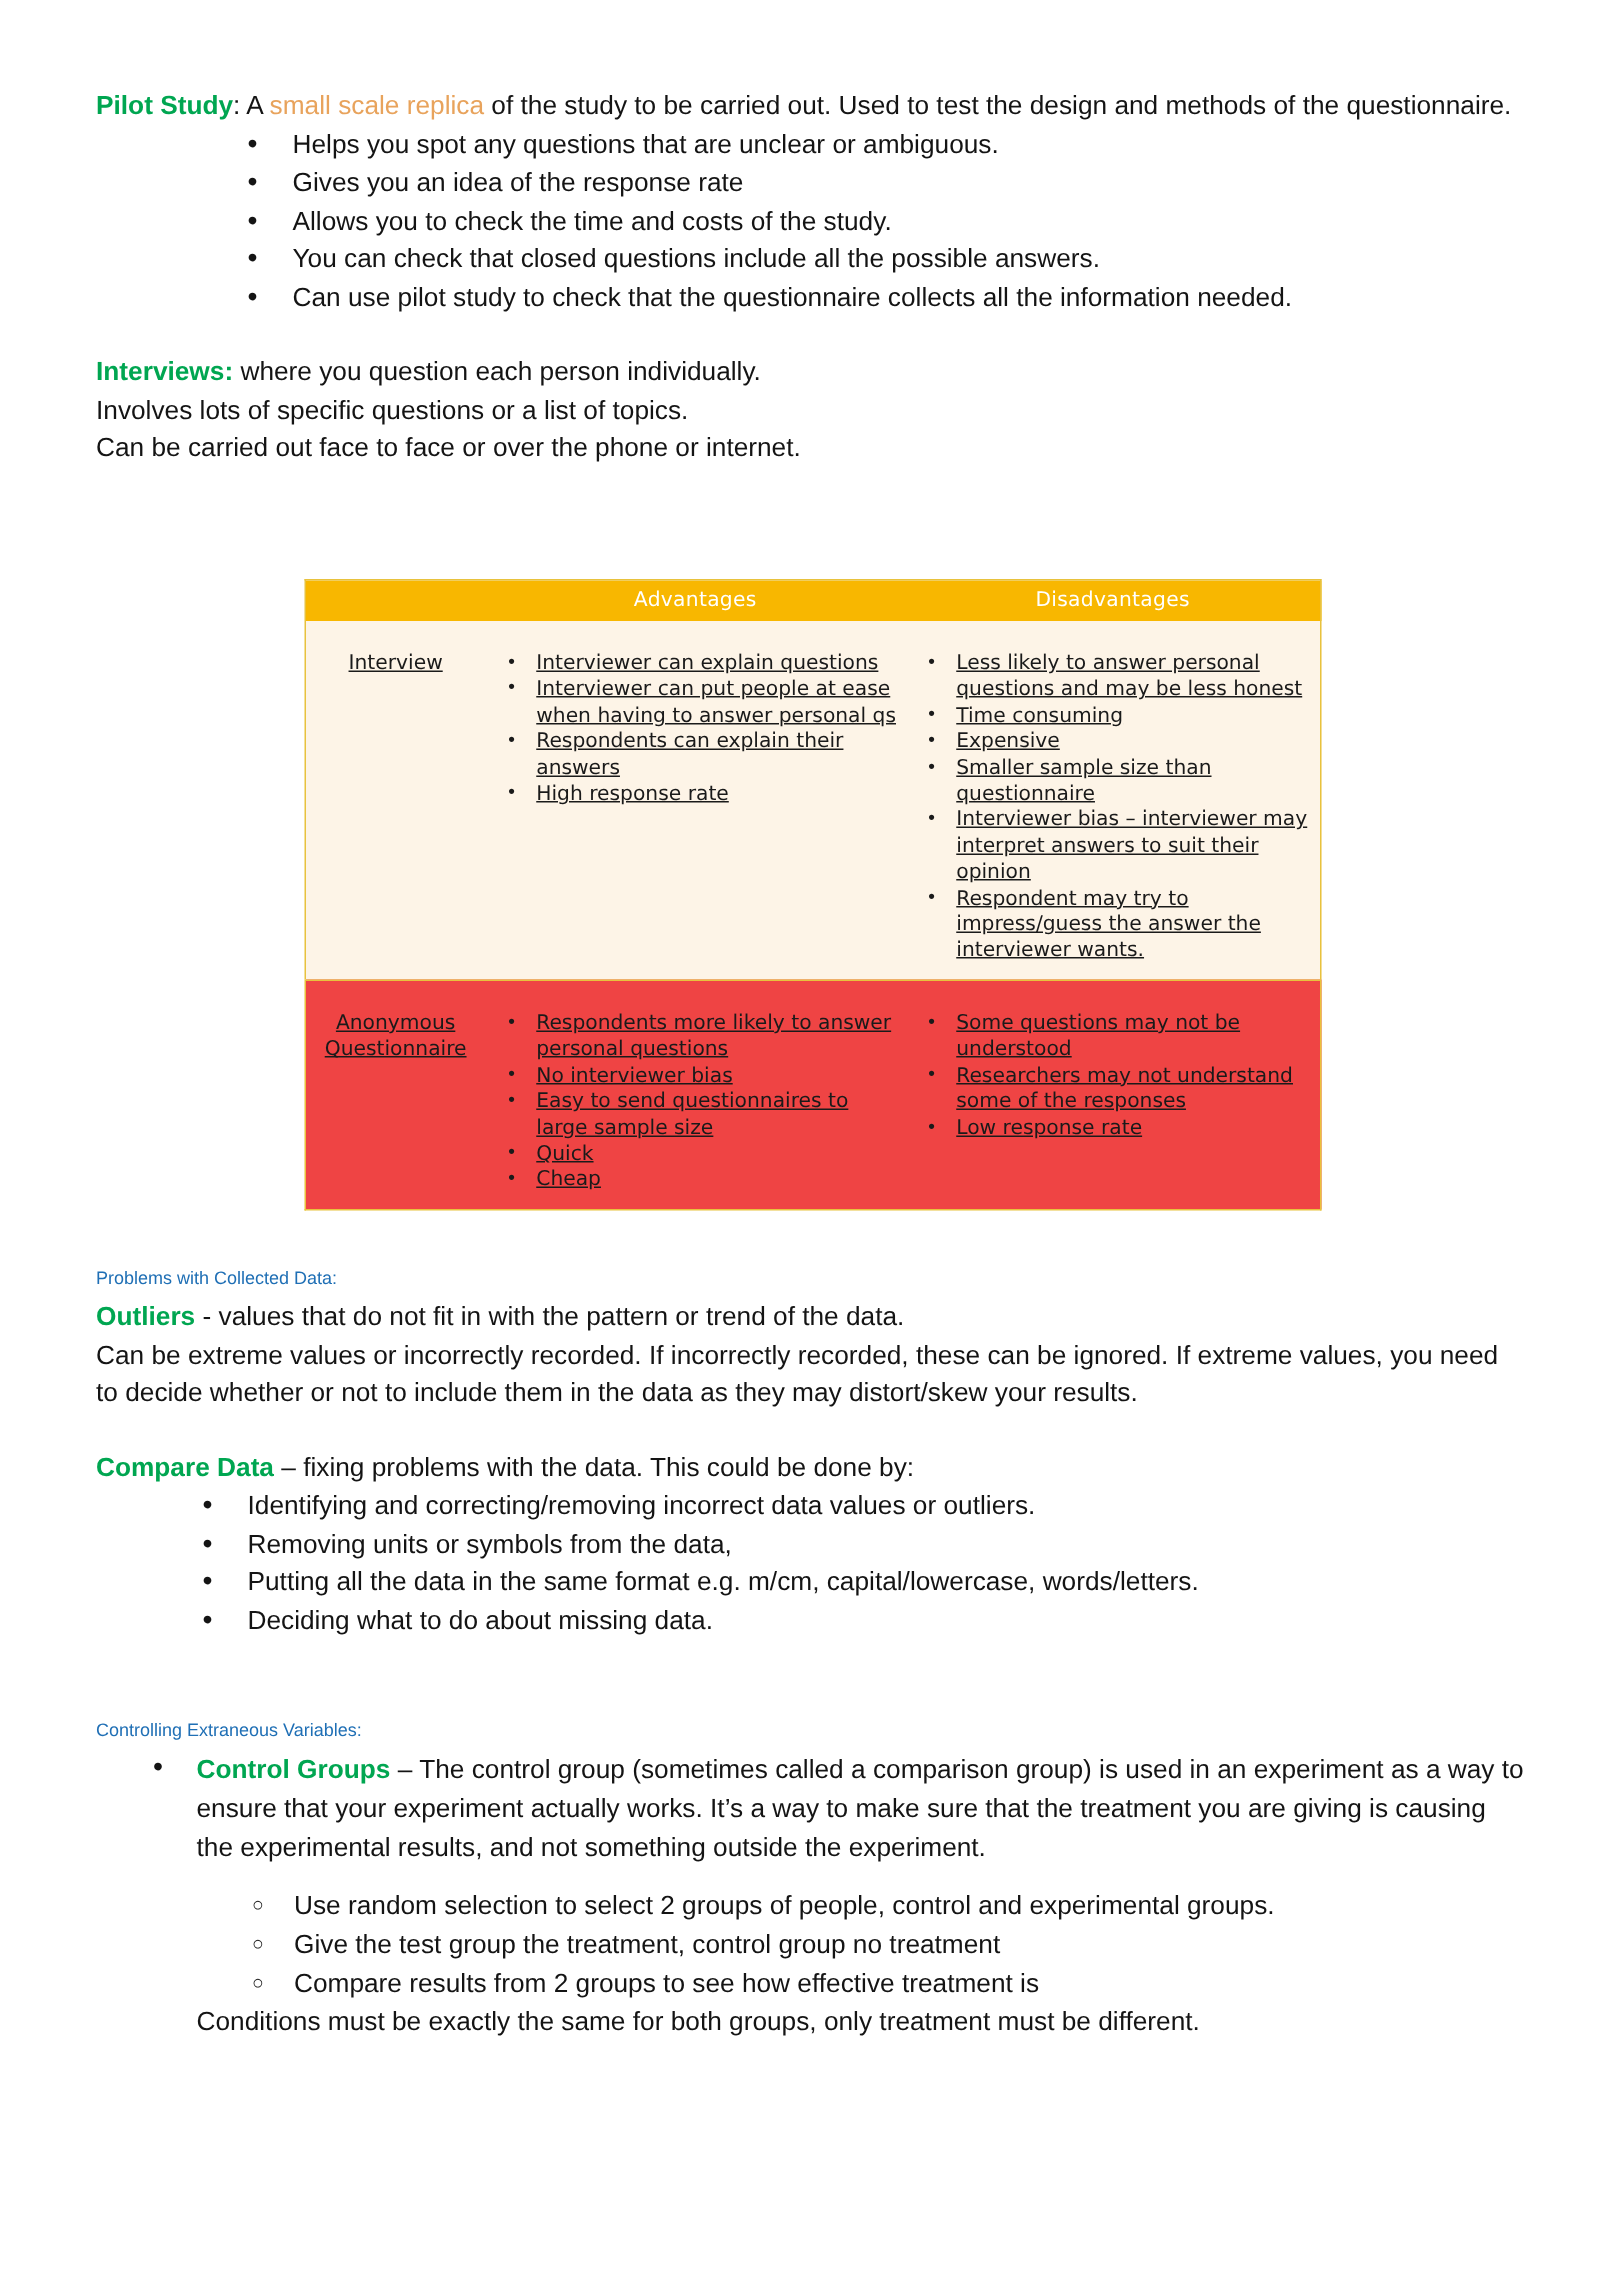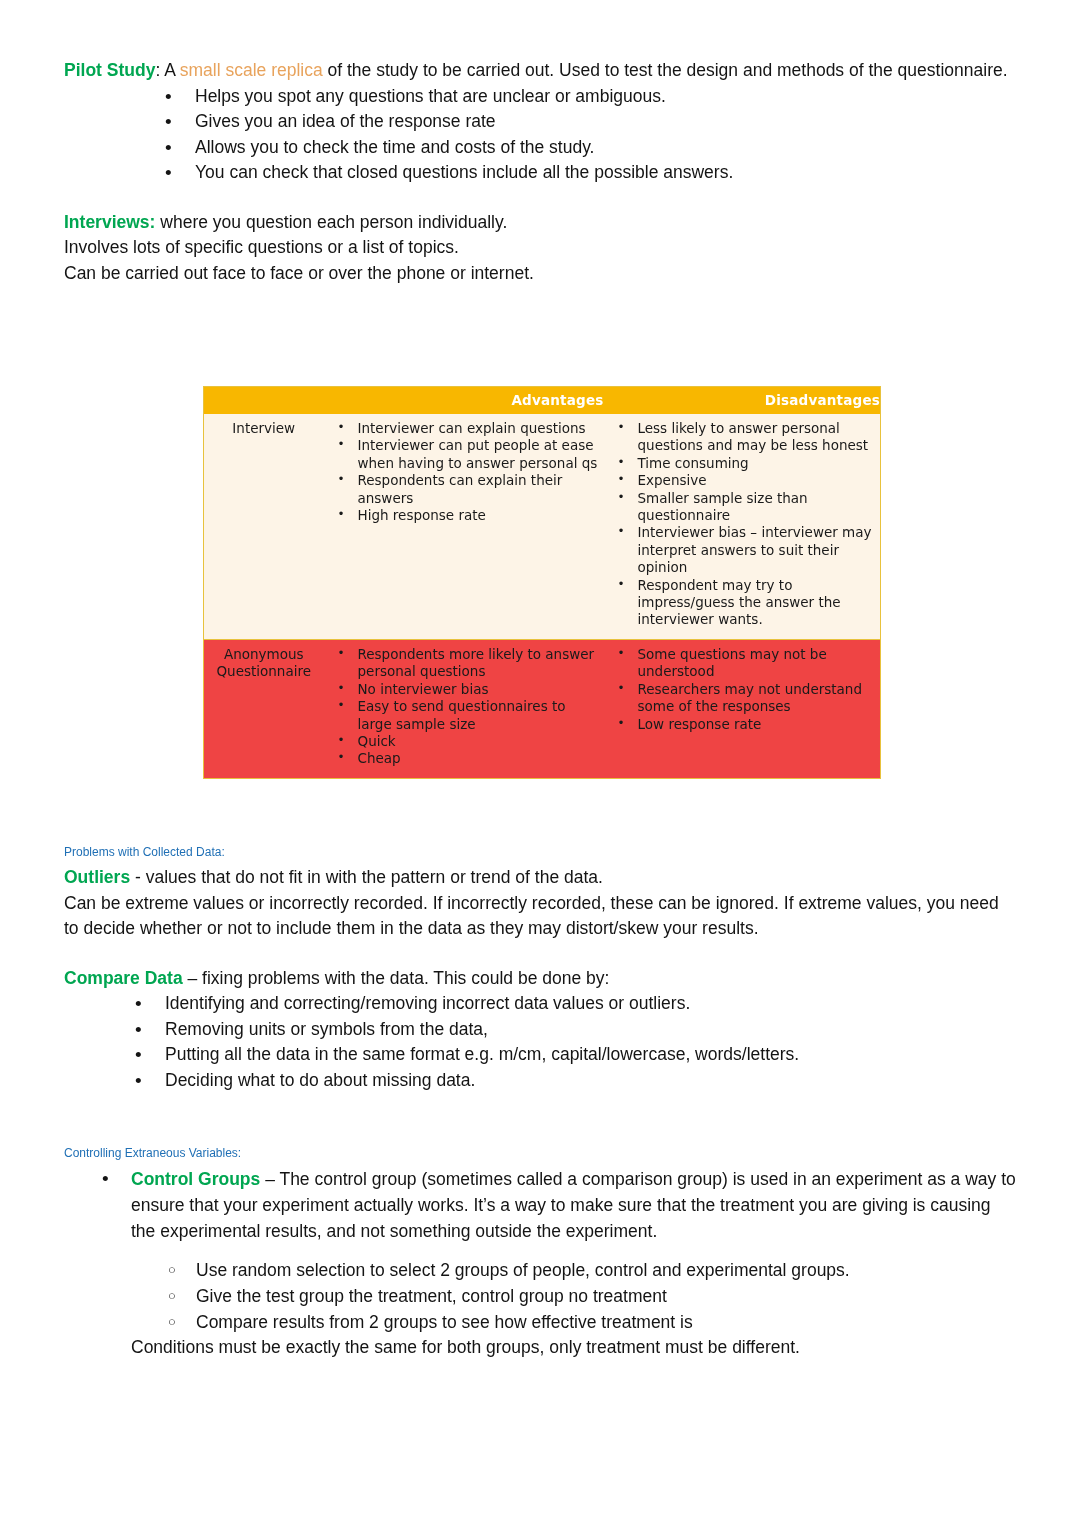--- a/index.html
+++ b/index.html
@@ -101,34 +101,35 @@
     border-collapse: collapse;
     width: 677px;
     border: 1px solid #e8c23d;
     table-layout: fixed;
     font-family: "DejaVu Sans", sans-serif;
   }
   table.cmp th {
     background: #f8b700;
     color: #ffffff;
     font-size: 13.5px;
-    font-weight: bold;
+    font-weight: normal;
     padding: 5px 0 6px 0;
-    text-align: right;
+    text-align: center;
     border: none;
     letter-spacing: .2px;
   }
   table.cmp th.blank { background: #f8b700; }
   table.cmp td {
     vertical-align: top;
     font-size: 13.5px;
     line-height: 17.4px;
-    padding: 6px 6px 10px 6px;
+    padding: 20px 6px 10px 6px;
     border: none;
     color: #1a1a1a;
+    text-decoration: underline;
   }
   table.cmp tr.row-a td { background: #fdf4e7; }
   table.cmp tr.row-b td { background: #ef4444; }
   table.cmp tr.row-b td { border-top: 1px solid #e8c23d; }
   td.rowlabel {
     text-align: center;
     padding-top: 7px;
     padding-left: 2px;
     padding-right: 2px;
   }
@@ -160,20 +161,21 @@
   <div class="content">
 
     <p class="para"><span class="kw-green">Pilot Study</span><span>: A </span><span class="kw-orange">small scale replica</span><span> of the study to be carried out. Used to test the design and methods of the questionnaire.</span></p>
 
 
     <ul class="bullets lvl-a">
       <li>Helps you spot any questions that are unclear or ambiguous.</li>
       <li>Gives you an idea of the response rate</li>
       <li>Allows you to check the time and costs of the study.</li>
       <li>You can check that closed questions include all the possible answers.</li>
+      <li>Can use pilot study to check that the questionnaire collects all the information needed.</li>
     </ul>
 
     <div class="spacer-md"></div>
 
     <p class="para"><span class="kw-green">Interviews:</span><span> where you question each person individually.</span></p>
     <p class="para">Involves lots of specific questions or a list of topics.</p>
     <p class="para">Can be carried out face to face or over the phone or internet.</p>
 
   </div>
 

